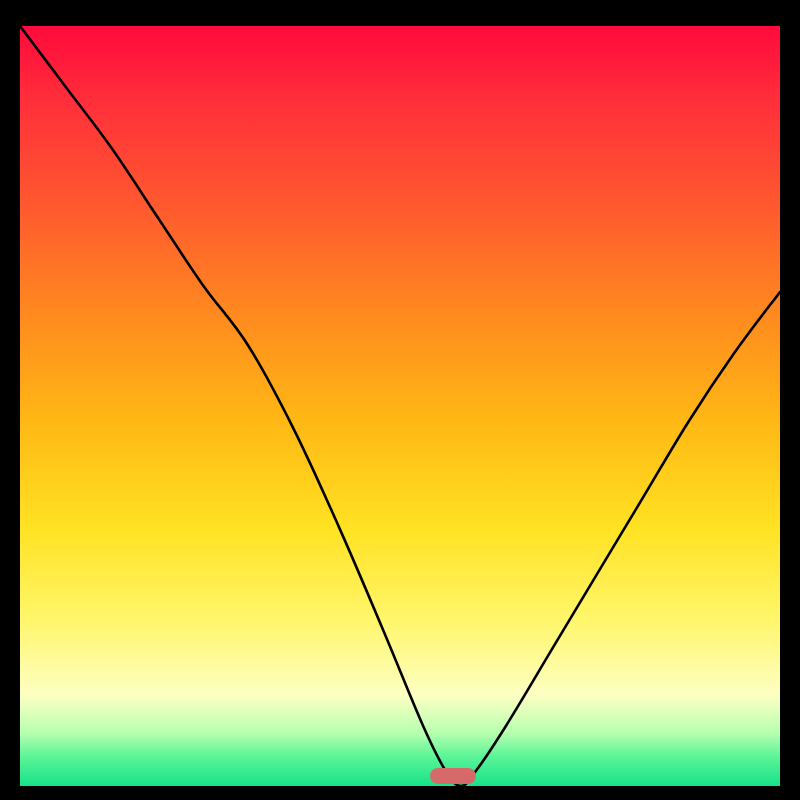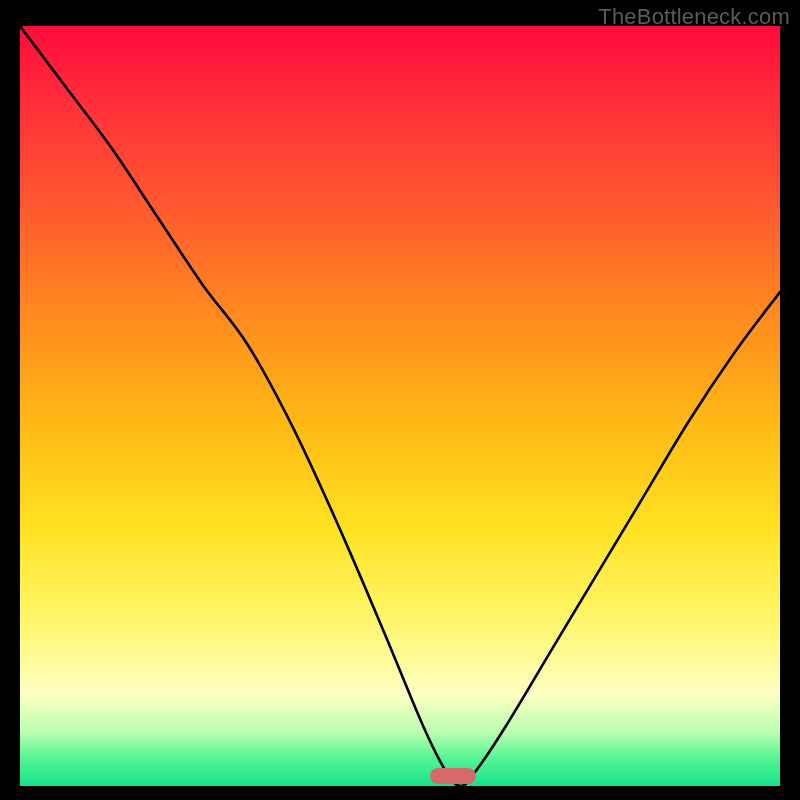--- a/index.html
+++ b/index.html
@@ -67,21 +67,20 @@
     height: 16px;
     background: #d66a6a;
     border-radius: 8px;
   }
 </style>
 </head>
 <body>
 
 <div class="frame">
 
-  <div class="watermark">TheBottleneck.com</div>
 
   <div class="plot-area">
     <div class="gradient"></div>
 
     <svg class="curve" viewBox="0 0 760 760" preserveAspectRatio="none">
       <path id="curve-path" fill="none" stroke="#000" stroke-width="2.6" stroke-linecap="round" stroke-linejoin="round" d="M 0.0 0.0 C 8.2 10.9, 29.2 38.9, 45.6 60.8 C 62.0 82.7, 74.8 98.3, 91.2 121.6 C 107.6 144.9, 120.4 165.4, 136.8 190.0 C 153.2 214.6, 166.0 235.1, 182.4 258.4 C 198.8 281.7, 211.6 293.2, 228.0 319.2 C 244.4 345.2, 257.2 370.0, 273.6 402.8 C 290.0 435.6, 302.8 464.7, 319.2 501.6 C 335.6 538.5, 349.8 572.4, 364.8 608.0 C 379.8 643.6, 391.9 674.6, 402.8 699.2 C 413.7 723.8, 418.8 733.9, 425.6 744.8 C 432.4 755.7, 435.3 760.0, 440.8 760.0 C 446.3 760.0, 447.8 755.7, 456.0 744.8 C 464.2 733.9, 472.7 721.1, 486.4 699.2 C 500.1 677.3, 515.6 650.6, 532.0 623.2 C 548.4 595.8, 561.2 574.6, 577.6 547.2 C 594.0 519.8, 606.8 498.6, 623.2 471.2 C 639.6 443.8, 652.4 421.2, 668.8 395.2 C 685.2 369.2, 698.0 350.1, 714.4 326.8 C 730.8 303.5, 751.8 276.9, 760.0 266.0"></path>
     </svg>
 
     <div id="marker" class="marker" style="width: 45.6px; left: 410.4px; bottom: 2px;"></div>
   </div>

